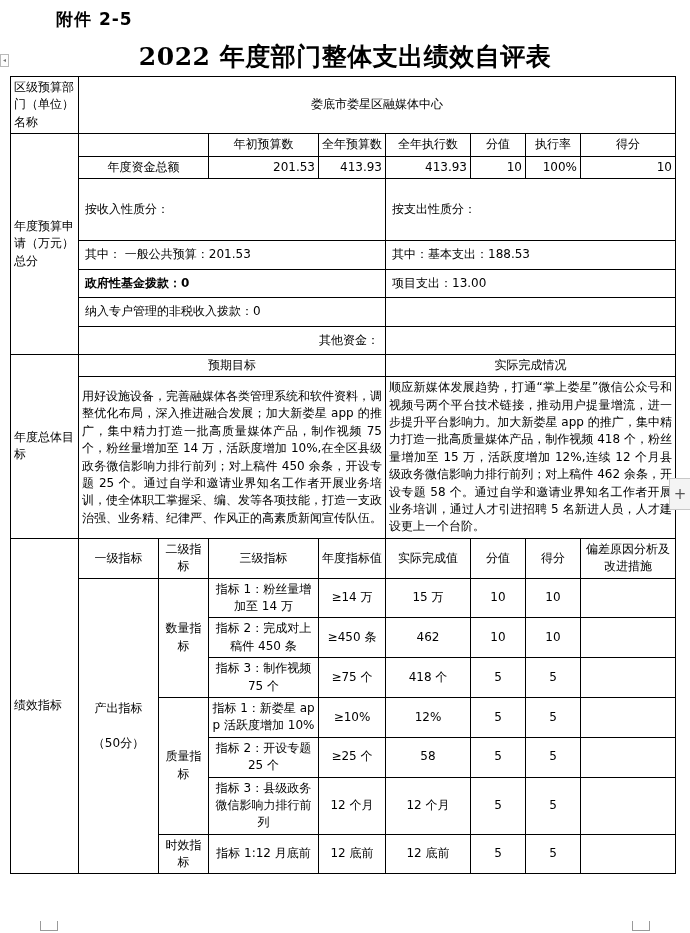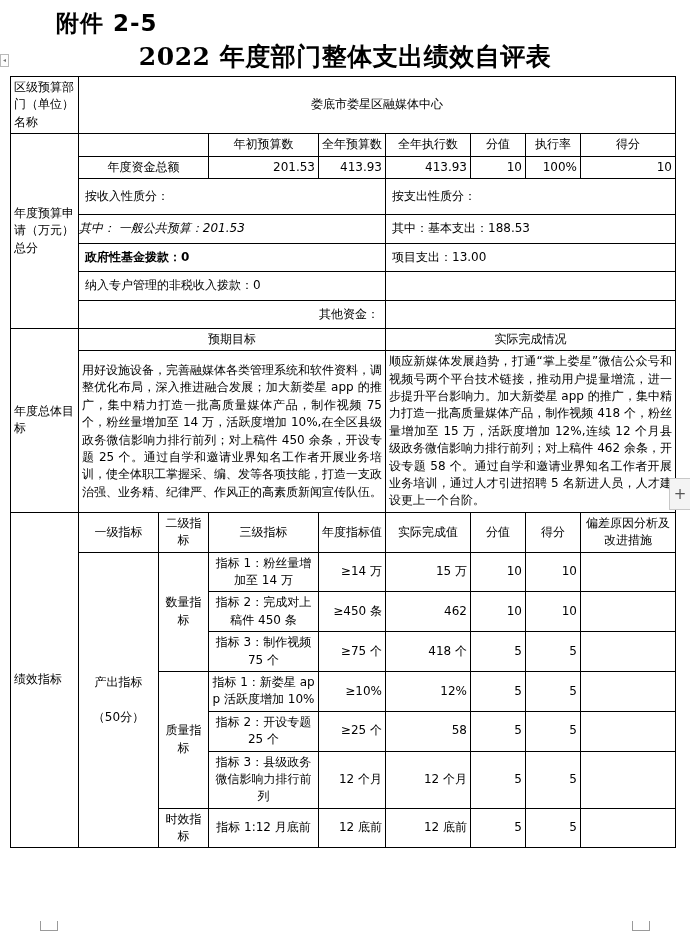--- a/index.html
+++ b/index.html
@@ -21,21 +21,21 @@
     left: 0; top: 0;
     width: 690px;
     height: 933px;
   }
 
   
   .attach-label {
     position: absolute;
     left: 56px;
     top: 8px;
-    font-size: 23px;
+    font-size: 17px;
     font-weight: 600;
     letter-spacing: 1px;
     font-family: "DejaVu Sans", "Liberation Sans", sans-serif;
   }
 
   
   .doc-title {
     position: absolute;
     left: 0;
     top: 40px;
@@ -94,21 +94,21 @@
   }
   .ind-cell {
     font-size: 11.5px;
     line-height: 1.5;
     padding: 3px 4px;
     text-align: center;
   }
   .val-cell {
     font-size: 11.5px;
     padding: 3px 5px;
-    text-align: right;
+    text-align: center;
   }
   .rowlbl {
     text-align: center;
     font-size: 12px;
     line-height: 1.6;
   }
   .money-lbl { font-size: 12px; }
   .left-tick {
     position: absolute;
     left: 0px;
@@ -192,25 +192,25 @@
       <td class="c">201.53</td>
       <td class="c">413.93</td>
       <td class="c">413.93</td>
       <td class="c">10</td>
       <td class="c">100%</td>
       <td class="c">10</td>
     </tr>
 
     <tr>
       <td colspan="4" class="l money-lbl" style="padding:5px 6px;">按收入性质分：</td>
-      <td colspan="4" class="l money-lbl" style="padding:9px 6px;">按支出性质分：</td>
-    </tr>
-
-    <tr>
-      <td colspan="4" class="l money-lbl indent1" style="padding:5px 0;font-style:italic;">其中：  一般公共预算：201.53</td>
+      <td colspan="4" class="l money-lbl" style="padding:22px 6px;">按支出性质分：</td>
+    </tr>
+
+    <tr>
+      <td colspan="4" class="l money-lbl indent1" style="padding:5px 6px;">其中：  一般公共预算：201.53</td>
       <td colspan="4" class="l money-lbl" style="padding:5px 6px;">其中：基本支出：188.53</td>
     </tr>
 
     <tr>
       <td colspan="4" class="l money-lbl indent2" style="padding:5px 6px;font-weight:bold;">政府性基金拨款：0</td>
       <td colspan="4" class="l money-lbl indent1" style="padding:5px 6px;">项目支出：13.00</td>
     </tr>
 
     <tr>
       <td colspan="4" class="l money-lbl" style="padding:5px 6px;">纳入专户管理的非税收入拨款：0</td>

